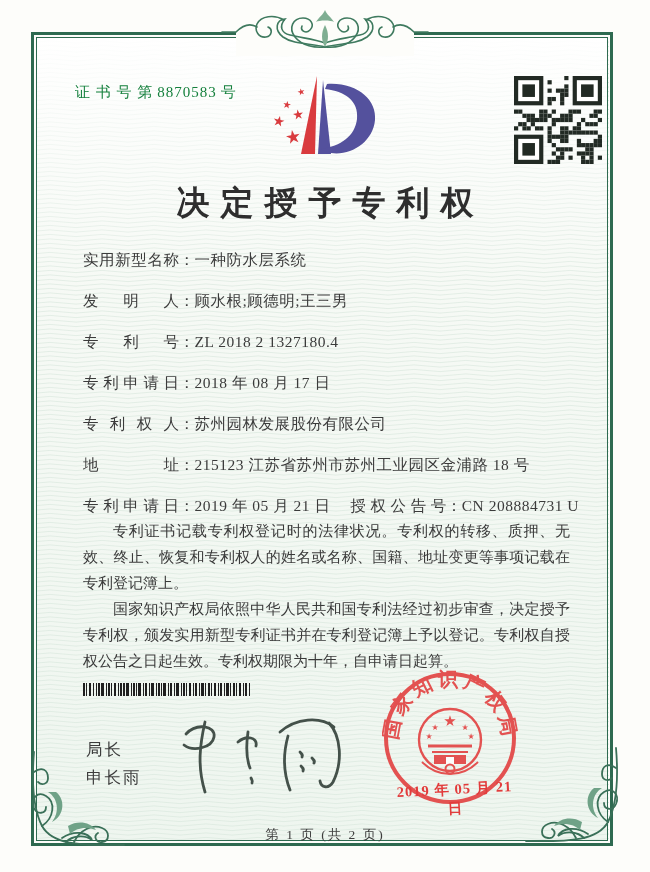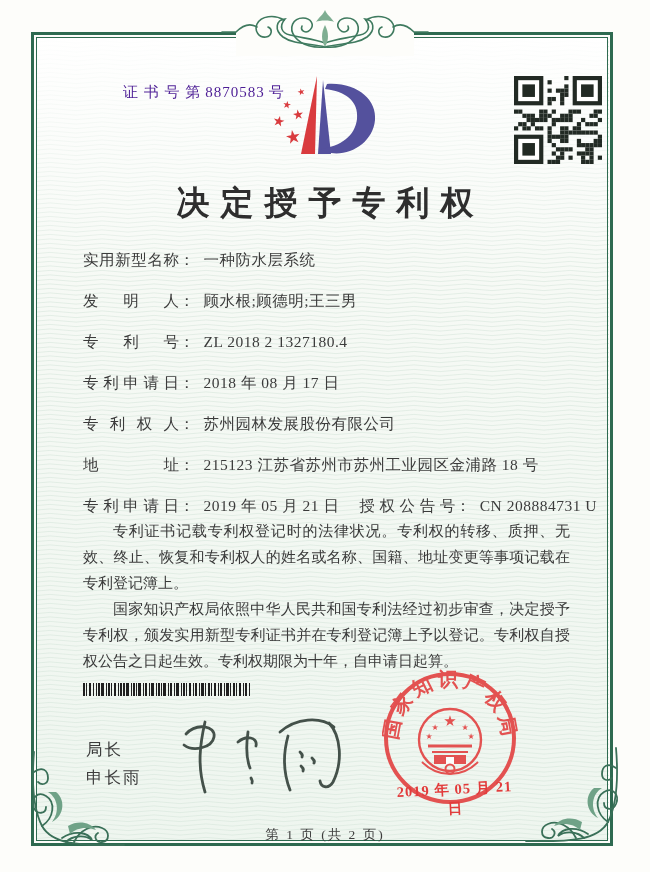--- a/index.html
+++ b/index.html
@@ -18,33 +18,33 @@
   }
   .frame{
     position:absolute;left:31px;top:32px;width:582px;height:814px;
     border:3px solid var(--green);box-sizing:border-box;
   }
   .frame-inner{
     position:absolute;inset:2px;border:1px solid var(--green);
     background:linear-gradient(180deg,rgba(255,255,255,.95),rgba(234,243,236,.35) 30%,rgba(224,238,228,.5));
   }
   .wavybg{position:absolute;left:37px;top:38px;width:572px;height:802px;pointer-events:none;}
-  .cert-number{position:absolute;left:75px;top:83px;font-size:15px;color:#4c1d95;letter-spacing:1px;margin-left:48px;}
+  .cert-number{position:absolute;left:75px;top:83px;font-size:15px;color:#15803d;letter-spacing:1px;}
   .cert-number .num{margin:0 4px;font-size:15px;}
   .logo{position:absolute;left:243px;top:68px;width:175px;height:110px;}
   .qr{position:absolute;left:514px;top:76px;width:88px;height:88px;}
   .title{
     position:absolute;left:0;top:181px;width:650px;text-align:center;
     font-size:33px;font-weight:600;color:#2e2e2e;letter-spacing:11px;text-indent:11px;
   }
   .fields{position:absolute;left:83px;top:250px;width:490px;font-size:15.5px;color:#3b3b3b;}
   .field-row{height:41px;white-space:nowrap;}
   .field-label{display:inline-block;width:96px;text-align:justify;text-align-last:justify;vertical-align:top;font-family:Liberation Mono, monospace;}
   .field-colon{display:inline-block;}
-  .field-value{margin-left:9px;letter-spacing:.5px;}
+  .field-value{letter-spacing:.5px;}
   .field-row.double .second{margin-left:16px;}
   .paragraphs{
     position:absolute;left:83px;top:518px;width:487px;
     font-size:15px;line-height:26px;text-align:justify;color:#3a3a3a;
   }
   .paragraphs p{margin:0;text-indent:2em;}
   .barcode{
     position:absolute;left:83px;top:683px;width:168px;height:13px;
     background:repeating-linear-gradient(90deg,
       #1f1f1f 0 1.5px,transparent 1.5px 3px,

